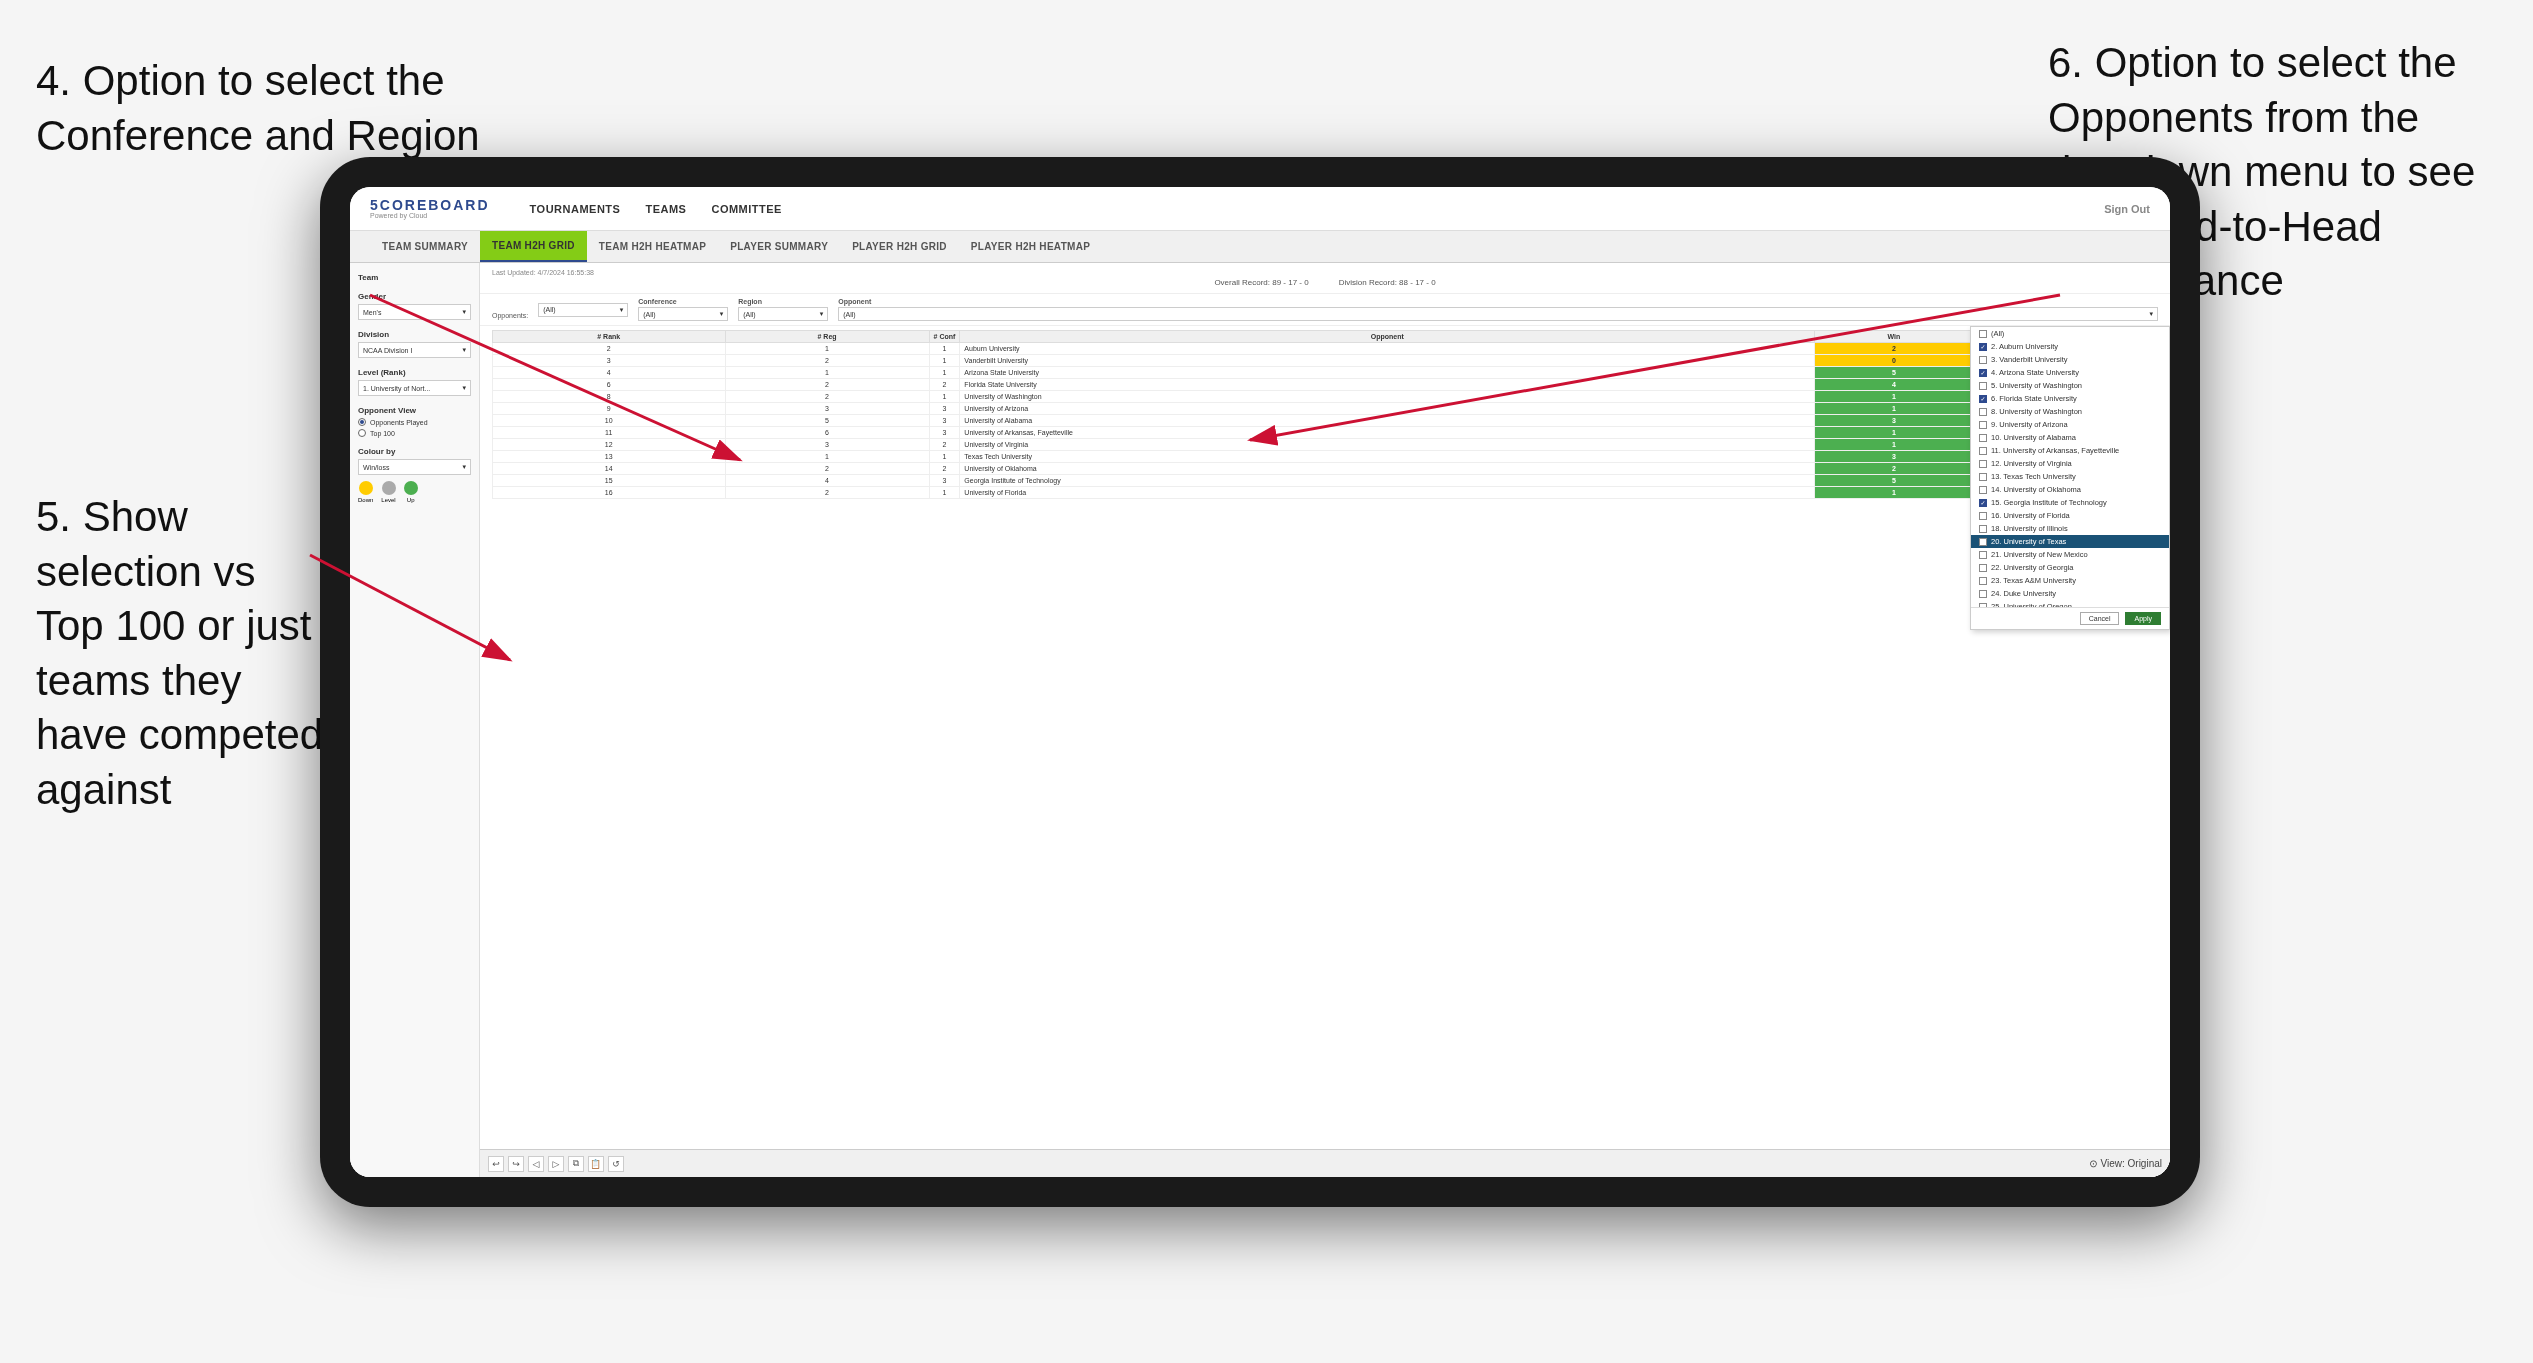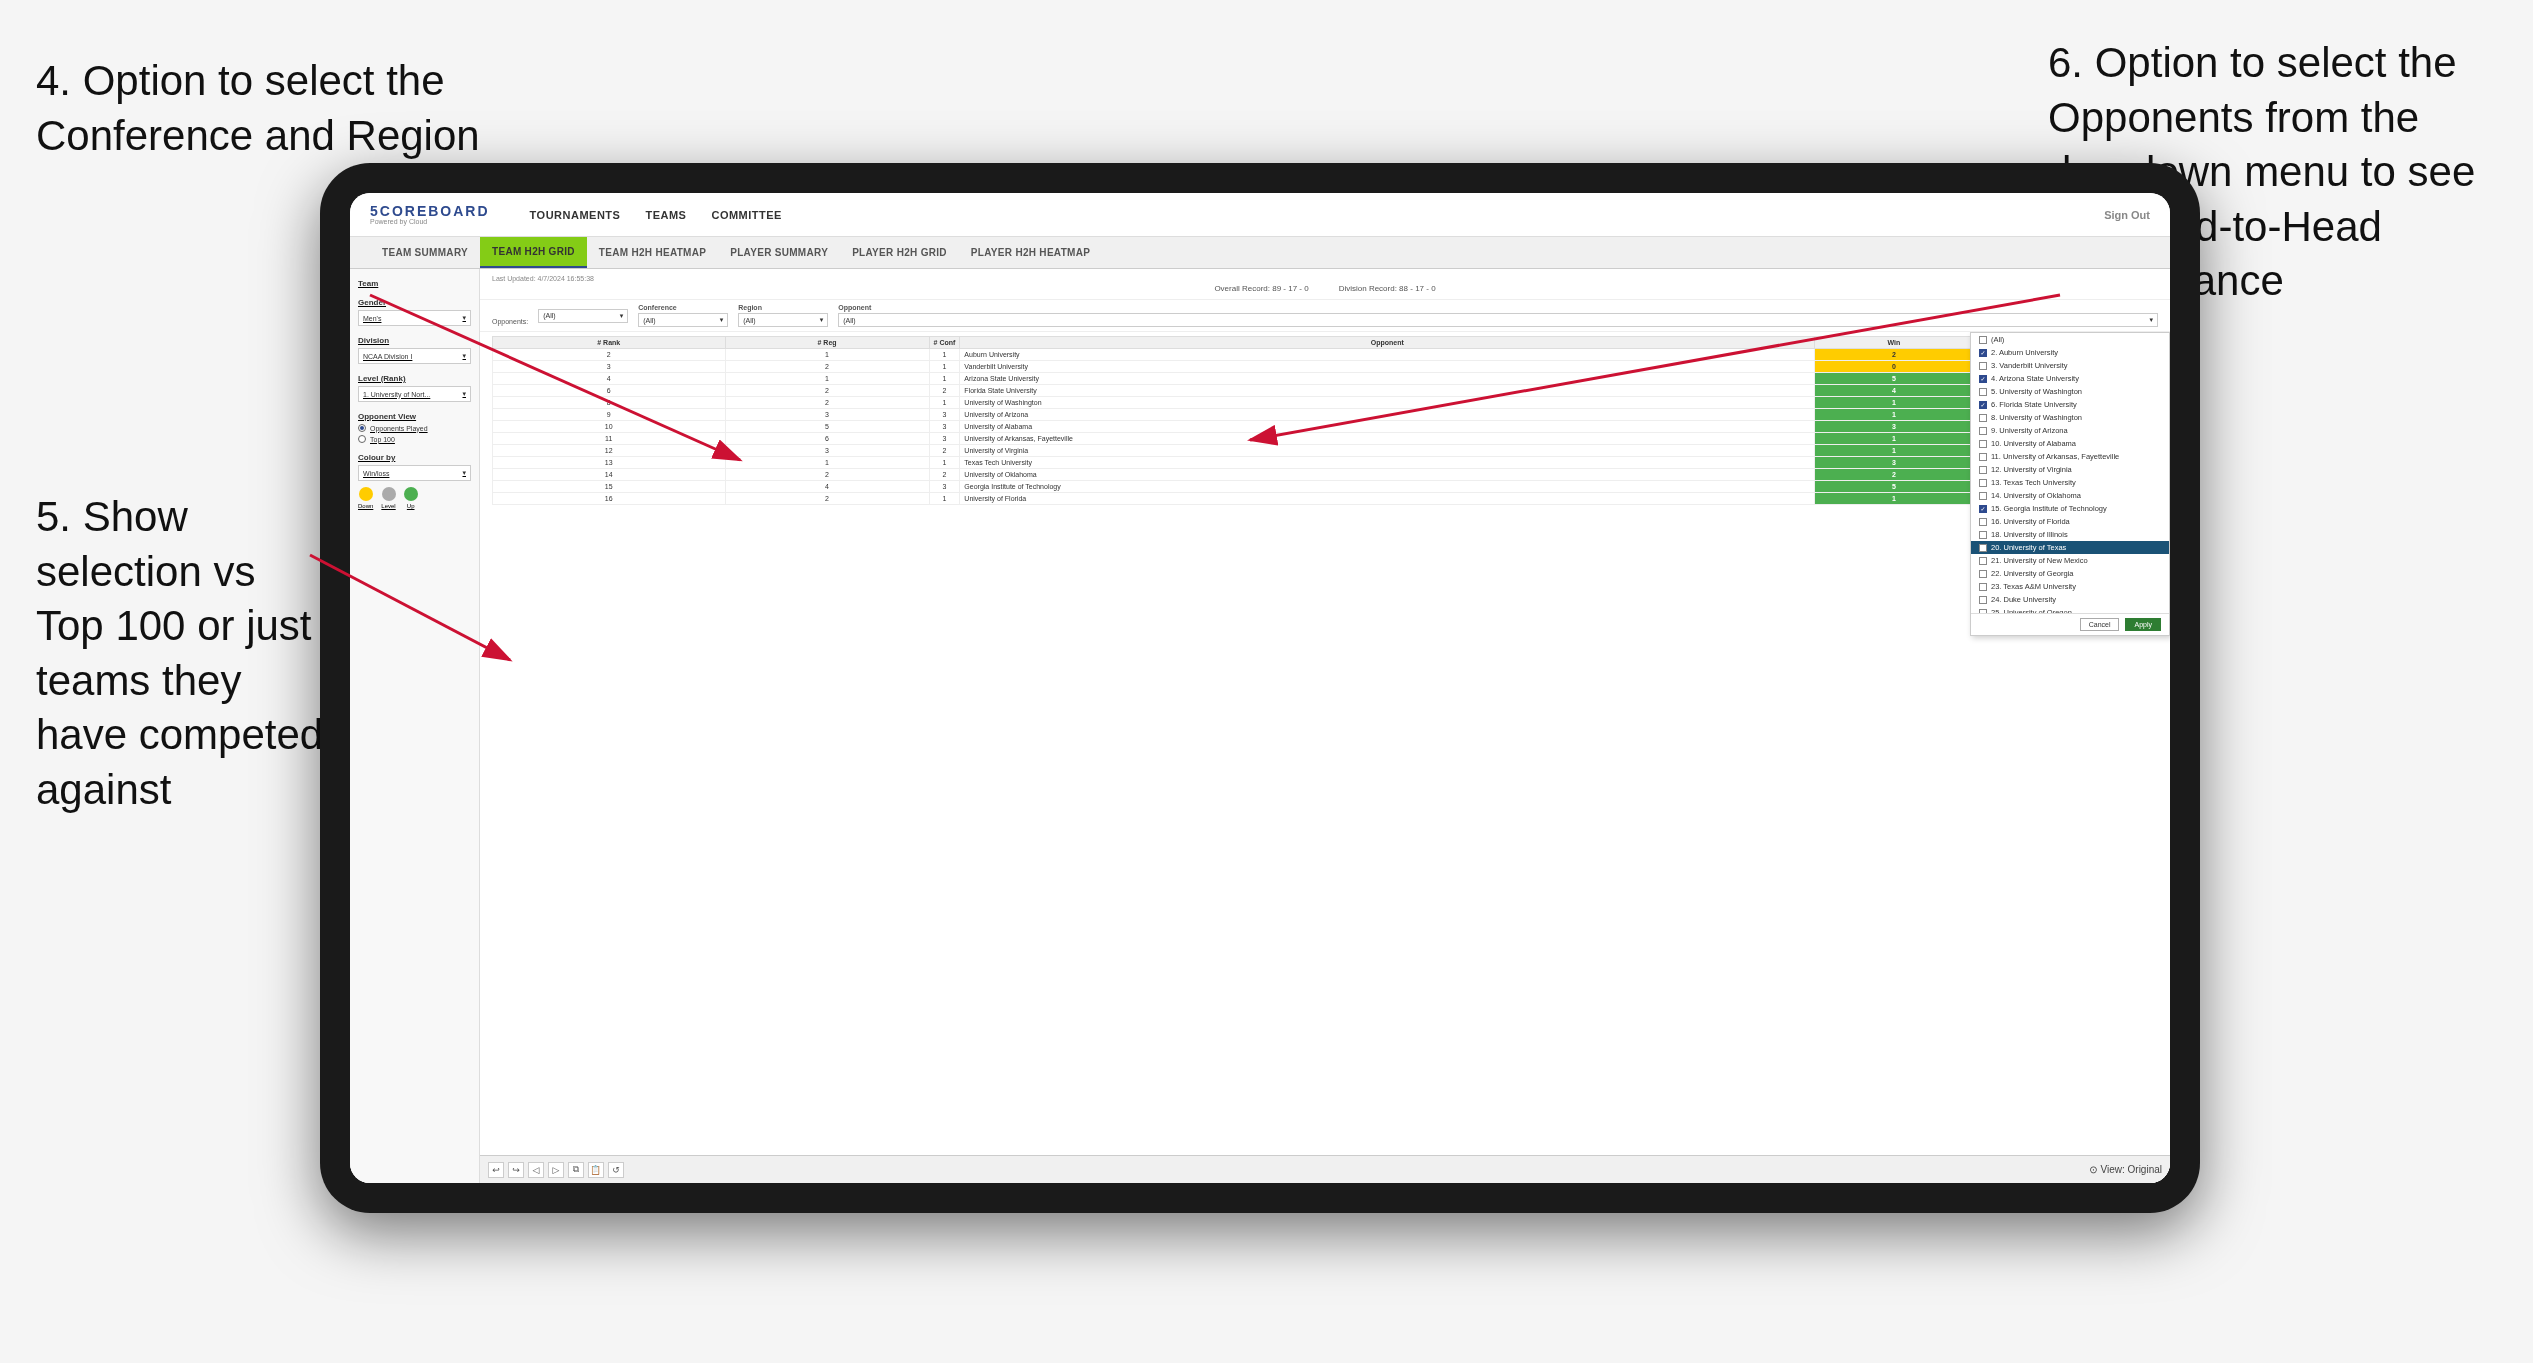--- a/index.html
+++ b/index.html
@@ -36,21 +36,21 @@
     .annotation-6 {
       top: 36px;
       right: 15px;
       width: 470px;
       text-align: left;
     }
 
     
     .tablet-frame {
       position: absolute;
-      top: 163px;
+      top: 157px;
       left: 320px;
       width: 1880px;
       height: 1050px;
       background: #1a1a1a;
       border-radius: 50px;
       box-shadow: 0 20px 60px rgba(0,0,0,0.5);
       padding: 30px;
     }
 
     .tablet-screen {
@@ -156,21 +156,20 @@
       width: 130px;
       background: #f8f8f8;
       border-right: 1px solid #ddd;
       padding: 10px 8px;
       flex-shrink: 0;
       font-size: 8px;
     }
 
     .sidebar-section {
       margin-bottom: 10px;
-      text-decoration: underline;
     }
 
     .sidebar-label {
       font-size: 8px;
       font-weight: 700;
       color: #333;
       margin-bottom: 3px;
     }
 
     .sidebar-input {

